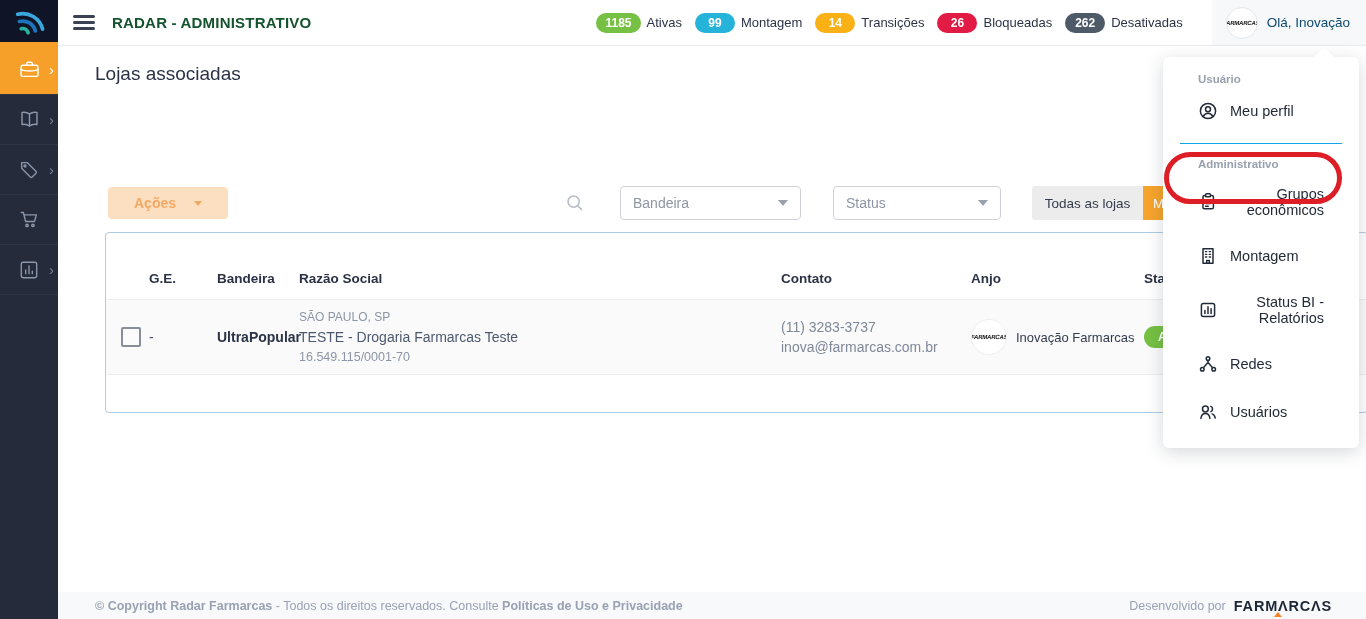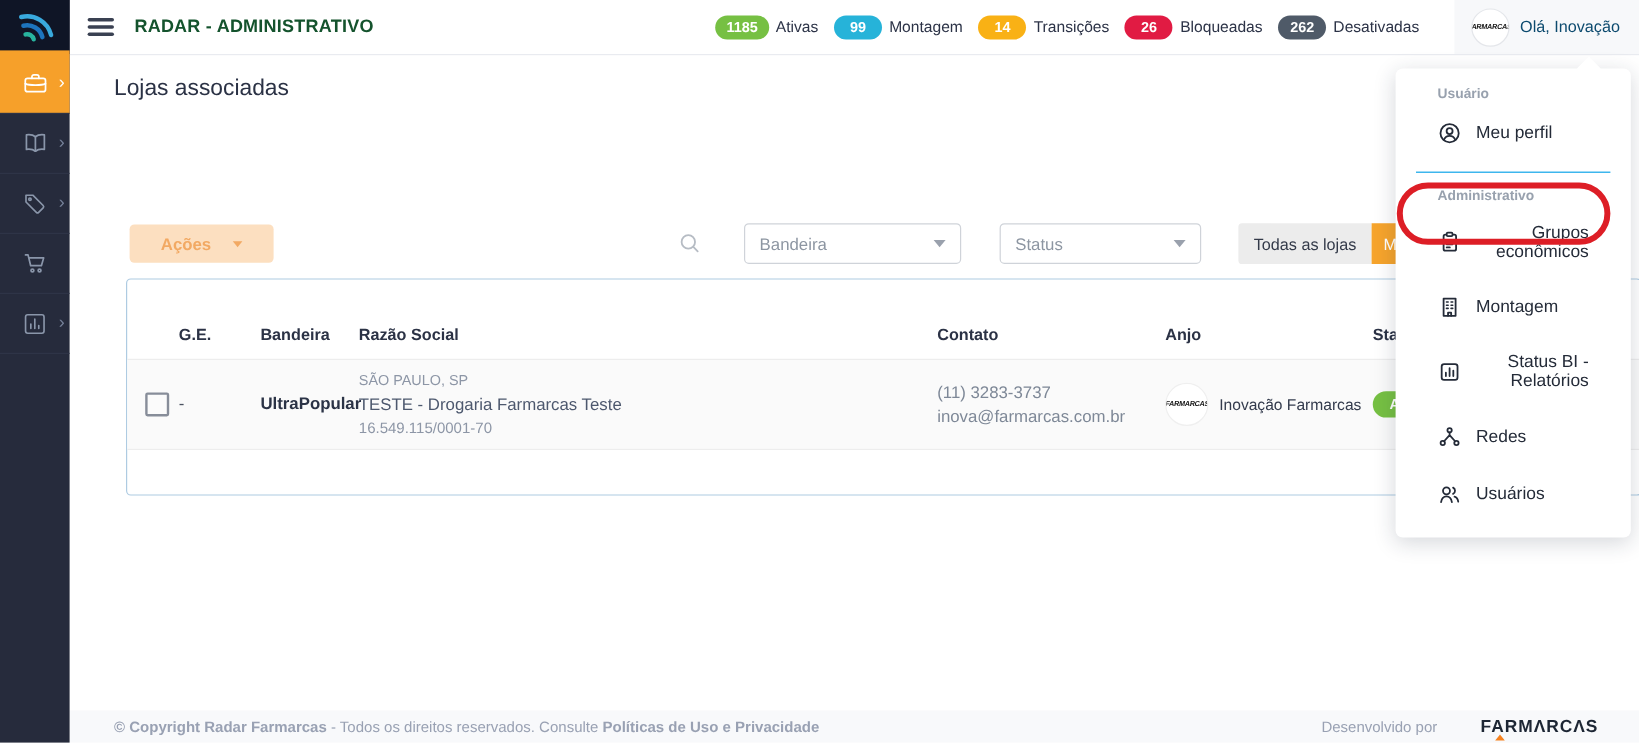--- a/index.html
+++ b/index.html
@@ -98,21 +98,21 @@
                padding:4px 14px;border-radius:13px;}
 
   
   .footer{position:absolute;left:58px;right:0;bottom:0;height:27px;background:#f8f9fb;
           display:flex;align-items:center;padding:0 34px 0 37px;box-sizing:border-box;z-index:2;}
   .foot-left{font-size:12.5px;color:#99a1b3;white-space:pre-wrap;}
   .fbold{font-weight:bold;}
   .foot-right{margin-left:auto;display:flex;align-items:center;gap:8px;}
   .devby{font-size:12.5px;color:#99a1b3;}
   .brand-wrap{position:relative;display:inline-block;}
-  .brand-txt{font-weight:bold;font-size:14.5px;color:#1d2634;letter-spacing:.8px;margin-left:28px;}
+  .brand-txt{font-weight:bold;font-size:14.5px;color:#1d2634;letter-spacing:.8px;}
   .brand-caret{position:absolute;left:40px;bottom:-2px;width:0;height:0;
                border-left:4px solid transparent;border-right:4px solid transparent;
                border-bottom:5px solid #f6821f;}
 
   
   .menu{position:absolute;left:1163px;top:57px;width:196px;background:#fff;border-radius:6px;
         box-shadow:0 4px 18px rgba(30,40,60,.18);z-index:40;padding:8px 17px 10px;box-sizing:border-box;}
   .menu::before{content:"";position:absolute;top:-7px;right:28px;width:14px;height:14px;
                 background:#fff;transform:rotate(45deg);}
   .menu-section{padding-bottom:2px;}

